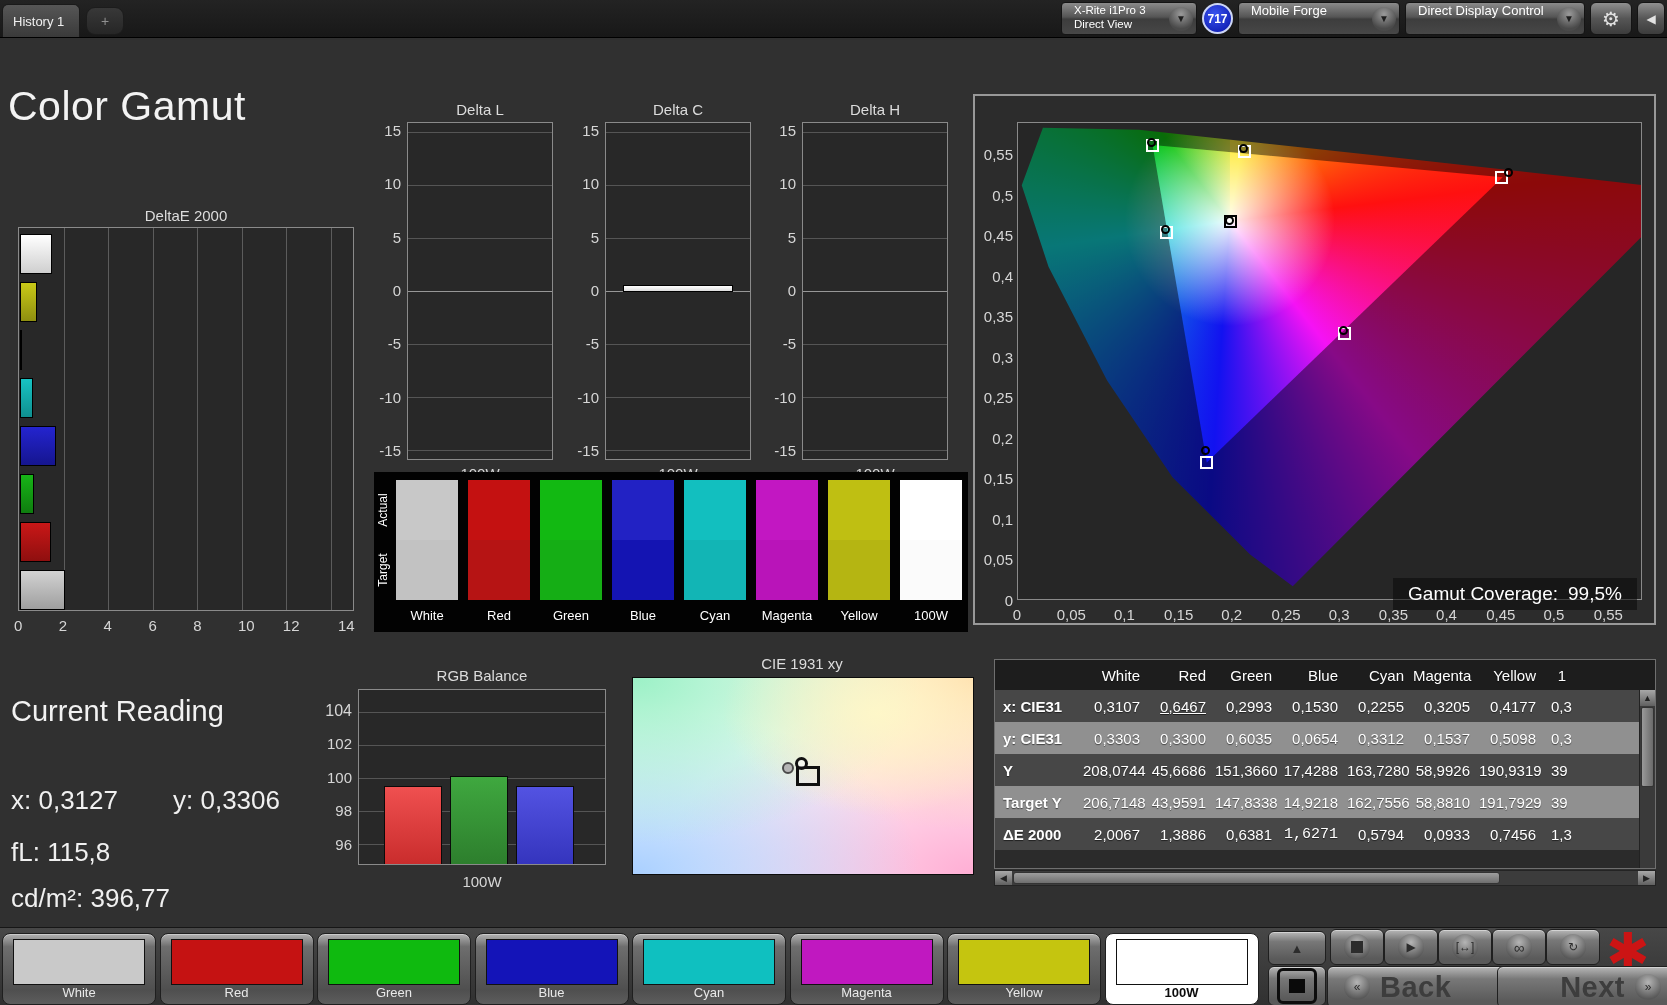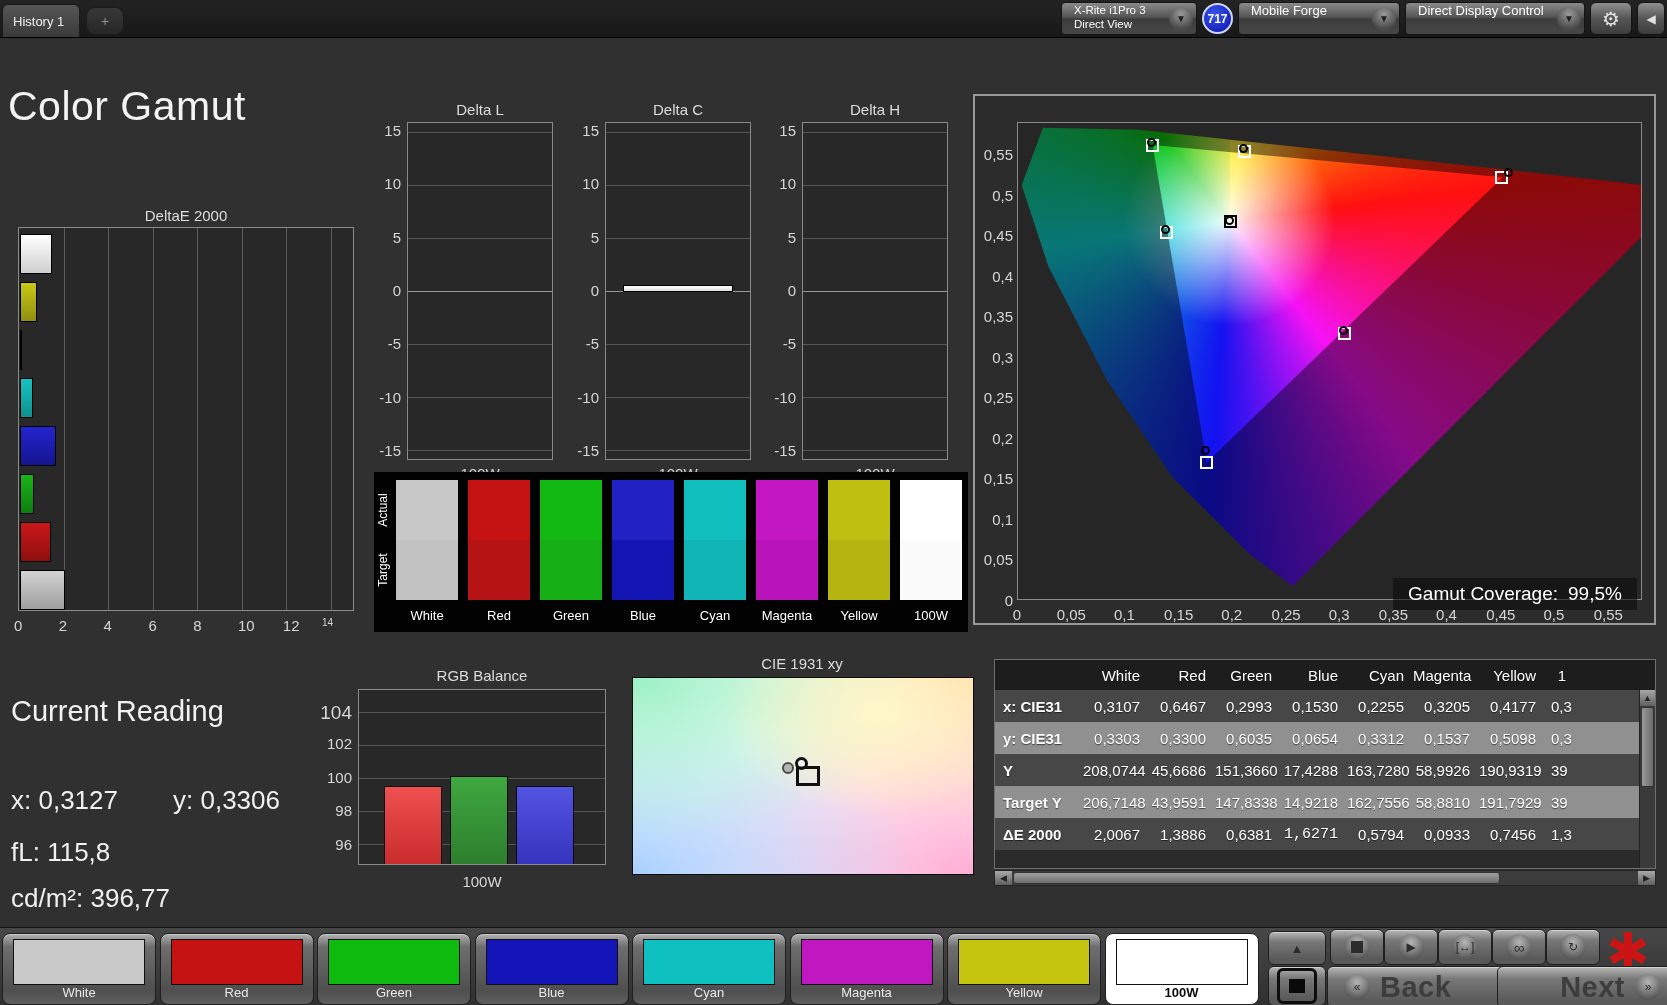--- a/index.html
+++ b/index.html
@@ -170,21 +170,21 @@
         <div class="hbar" style="top: 342px; width: 44.756px; background: linear-gradient(rgb(210, 210, 210), rgb(159, 159, 159));"></div>
       </div>
     <div id="deLabels">
         <div class="axlab" style="left: 14px; top: 580px; font-size: 15px;">0</div>
         <div class="axlab" style="left: 58.8px; top: 580px; font-size: 15px;">2</div>
         <div class="axlab" style="left: 103.6px; top: 580px; font-size: 15px;">4</div>
         <div class="axlab" style="left: 148.4px; top: 580px; font-size: 15px;">6</div>
         <div class="axlab" style="left: 193.2px; top: 580px; font-size: 15px;">8</div>
         <div class="axlab" style="left: 238px; top: 580px; font-size: 15px;">10</div>
         <div class="axlab" style="left: 282.8px; top: 580px; font-size: 15px;">12</div>
-        <div class="axlab" style="left: 322px; top: 580px; font-size: 10px;">14</div>
+        <div class="axlab" style="left: 338px; top: 580px; font-size: 15px;">14</div>
       </div>
 
     <div id="miniCharts">
         <div class="charttitle" style="left: 407px; top: 64px; width: 146px;">Delta L</div>
         <div class="plot" style="left: 407px; top: 85px; width: 146px; height: 338px;">
           <div class="hgrid" style="top: 2.53165%;"></div>
           <div class="hgrid" style="top: 18.3544%;"></div>
           <div class="hgrid" style="top: 34.1772%;"></div>
           <div class="hgrid zero" style="top: 50%;"></div>
           <div class="hgrid" style="top: 65.8228%;"></div>
@@ -355,21 +355,21 @@
         <div class="hgrid" style="top: 12.381%;"></div>
         <div class="hgrid" style="top: 31.4286%;"></div>
         <div class="hgrid" style="top: 50.4762%;"></div>
         <div class="hgrid" style="top: 69.5238%;"></div>
         <div class="hgrid" style="top: 88.5714%;"></div>
         <div class="vbar" style="left: 25px; width: 58px; top: 95.5429px; height: 80.4571px; background: linear-gradient(rgb(239, 80, 80), rgb(201, 44, 44));"></div>
         <div class="vbar" style="left: 91px; width: 58px; top: 86.3238px; height: 89.6762px; background: linear-gradient(rgb(63, 168, 63), rgb(45, 126, 45));"></div>
         <div class="vbar" style="left: 157px; width: 58px; top: 95.5429px; height: 80.4571px; background: linear-gradient(rgb(83, 83, 226), rgb(52, 52, 189));"></div>
       </div>
     <div id="rgbTicks">
-        <div class="axlab" style="left: 318px; top: 664.79px; width: 34px; text-align: right; font-size: 19px;">104</div>
+        <div class="axlab" style="left: 318px; top: 664.79px; width: 34px; text-align: right; font-size: 16px;">104</div>
         <div class="axlab" style="left: 318px; top: 698.314px; width: 34px; text-align: right; font-size: 15px;">102</div>
         <div class="axlab" style="left: 318px; top: 731.838px; width: 34px; text-align: right; font-size: 15px;">100</div>
         <div class="axlab" style="left: 318px; top: 765.362px; width: 34px; text-align: right; font-size: 15px;">98</div>
         <div class="axlab" style="left: 318px; top: 798.886px; width: 34px; text-align: right; font-size: 15px;">96</div>
       </div>
     <div class="axlab" style="left:358px;top:836px;width:248px;text-align:center;font-size:15px;" id="rgbXlab">100W</div>
 
     <div class="charttitle" style="left:632px;top:618px;width:340px;">CIE 1931 xy</div>
     <div class="cie31" id="cie31plot">
         <div class="dot31" style="left: 43.7%; top: 43%;"></div>
@@ -386,21 +386,21 @@
           <div class="tc" style="width: 66px; font-weight: normal;">Green</div>
           <div class="tc" style="width: 66px; font-weight: normal;">Blue</div>
           <div class="tc" style="width: 66px; font-weight: normal;">Cyan</div>
           <div class="tc" style="width: 66px; font-weight: normal;">Magenta</div>
           <div class="tc" style="width: 66px; font-weight: normal;">Yellow</div>
           <div class="tc" style="width: 30px;">1</div>
         </div>
         <div class="trow dark">
           <div class="tc lab" style="width: 88px;">x: CIE31</div>
           <div class="tc" style="width: 66px;">0,3107</div>
-          <div class="tc" style="width: 66px;">0,6467</div>
+          <div class="tc" style="width: 66px; text-decoration: underline;">0,6467</div>
           <div class="tc" style="width: 66px; text-align: right;">0,2993</div>
           <div class="tc" style="width: 66px;">0,1530</div>
           <div class="tc" style="width: 66px;">0,2255</div>
           <div class="tc" style="width: 66px;">0,3205</div>
           <div class="tc" style="width: 66px;">0,4177</div>
           <div class="tc" style="width: 30px; text-align: left; padding-left: 6px;">0,3</div>
         </div>
         <div class="trow light">
           <div class="tc lab" style="width: 88px;">y: CIE31</div>
           <div class="tc" style="width: 66px;">0,3303</div>

